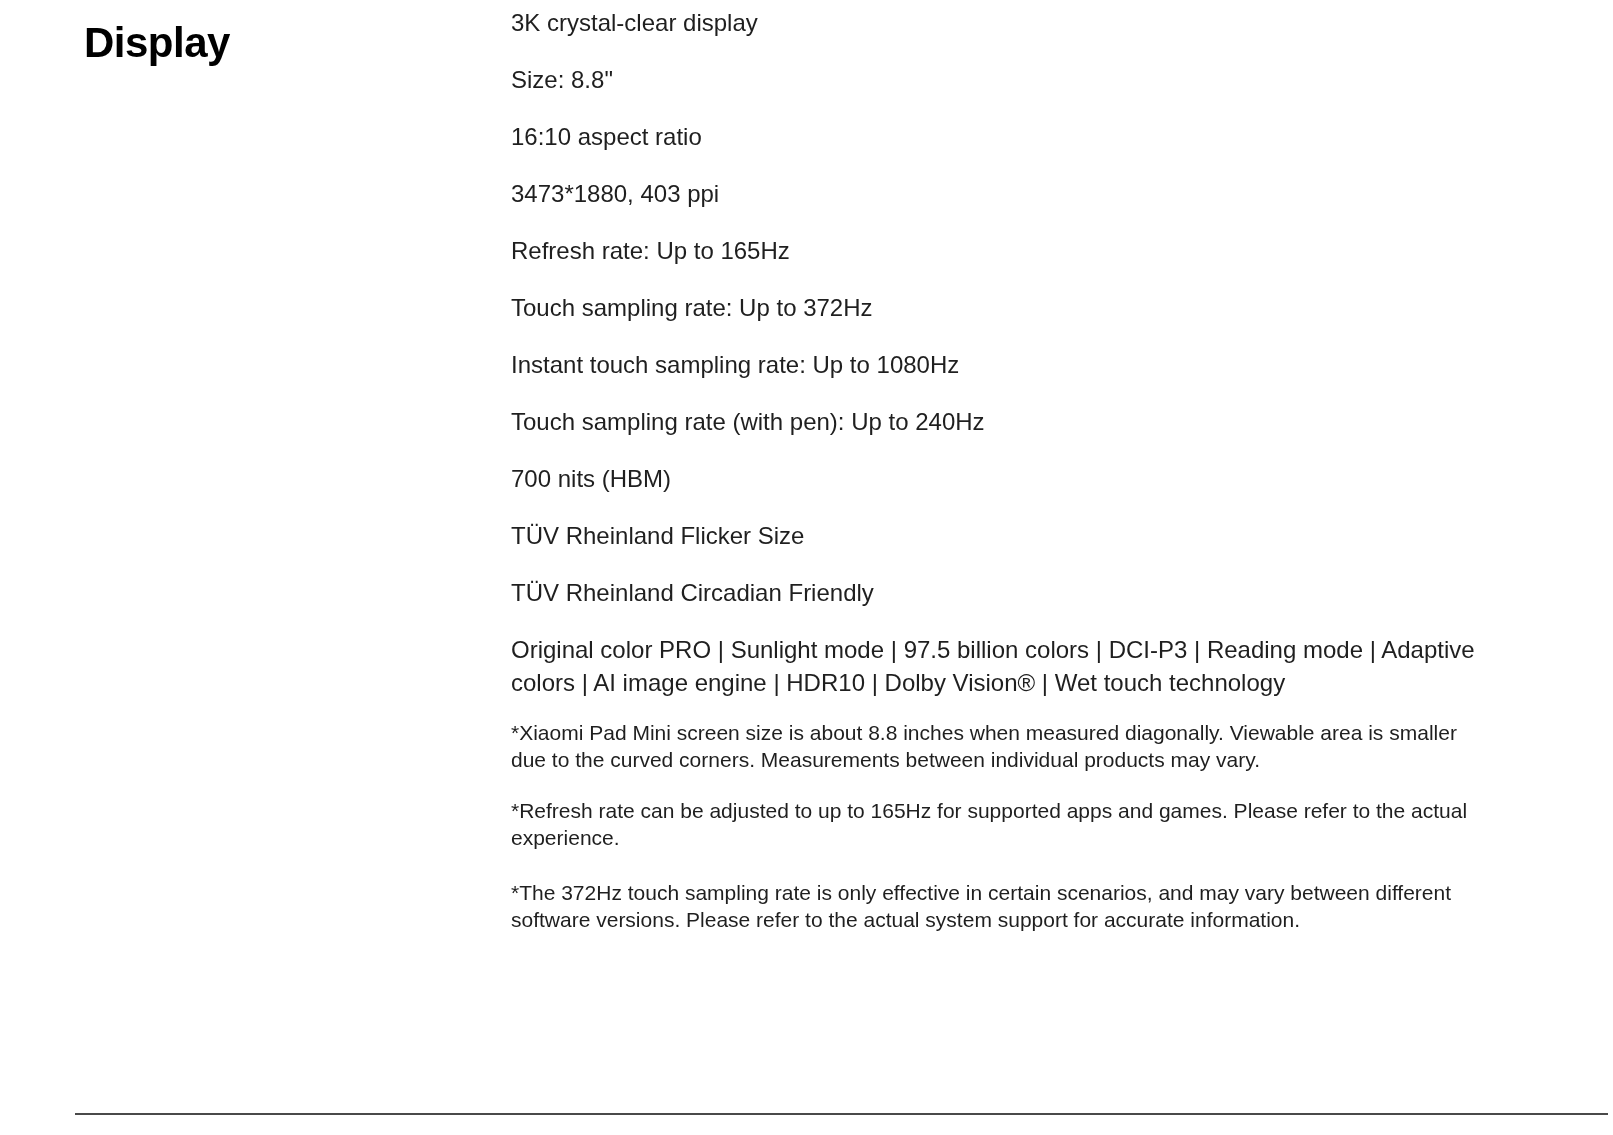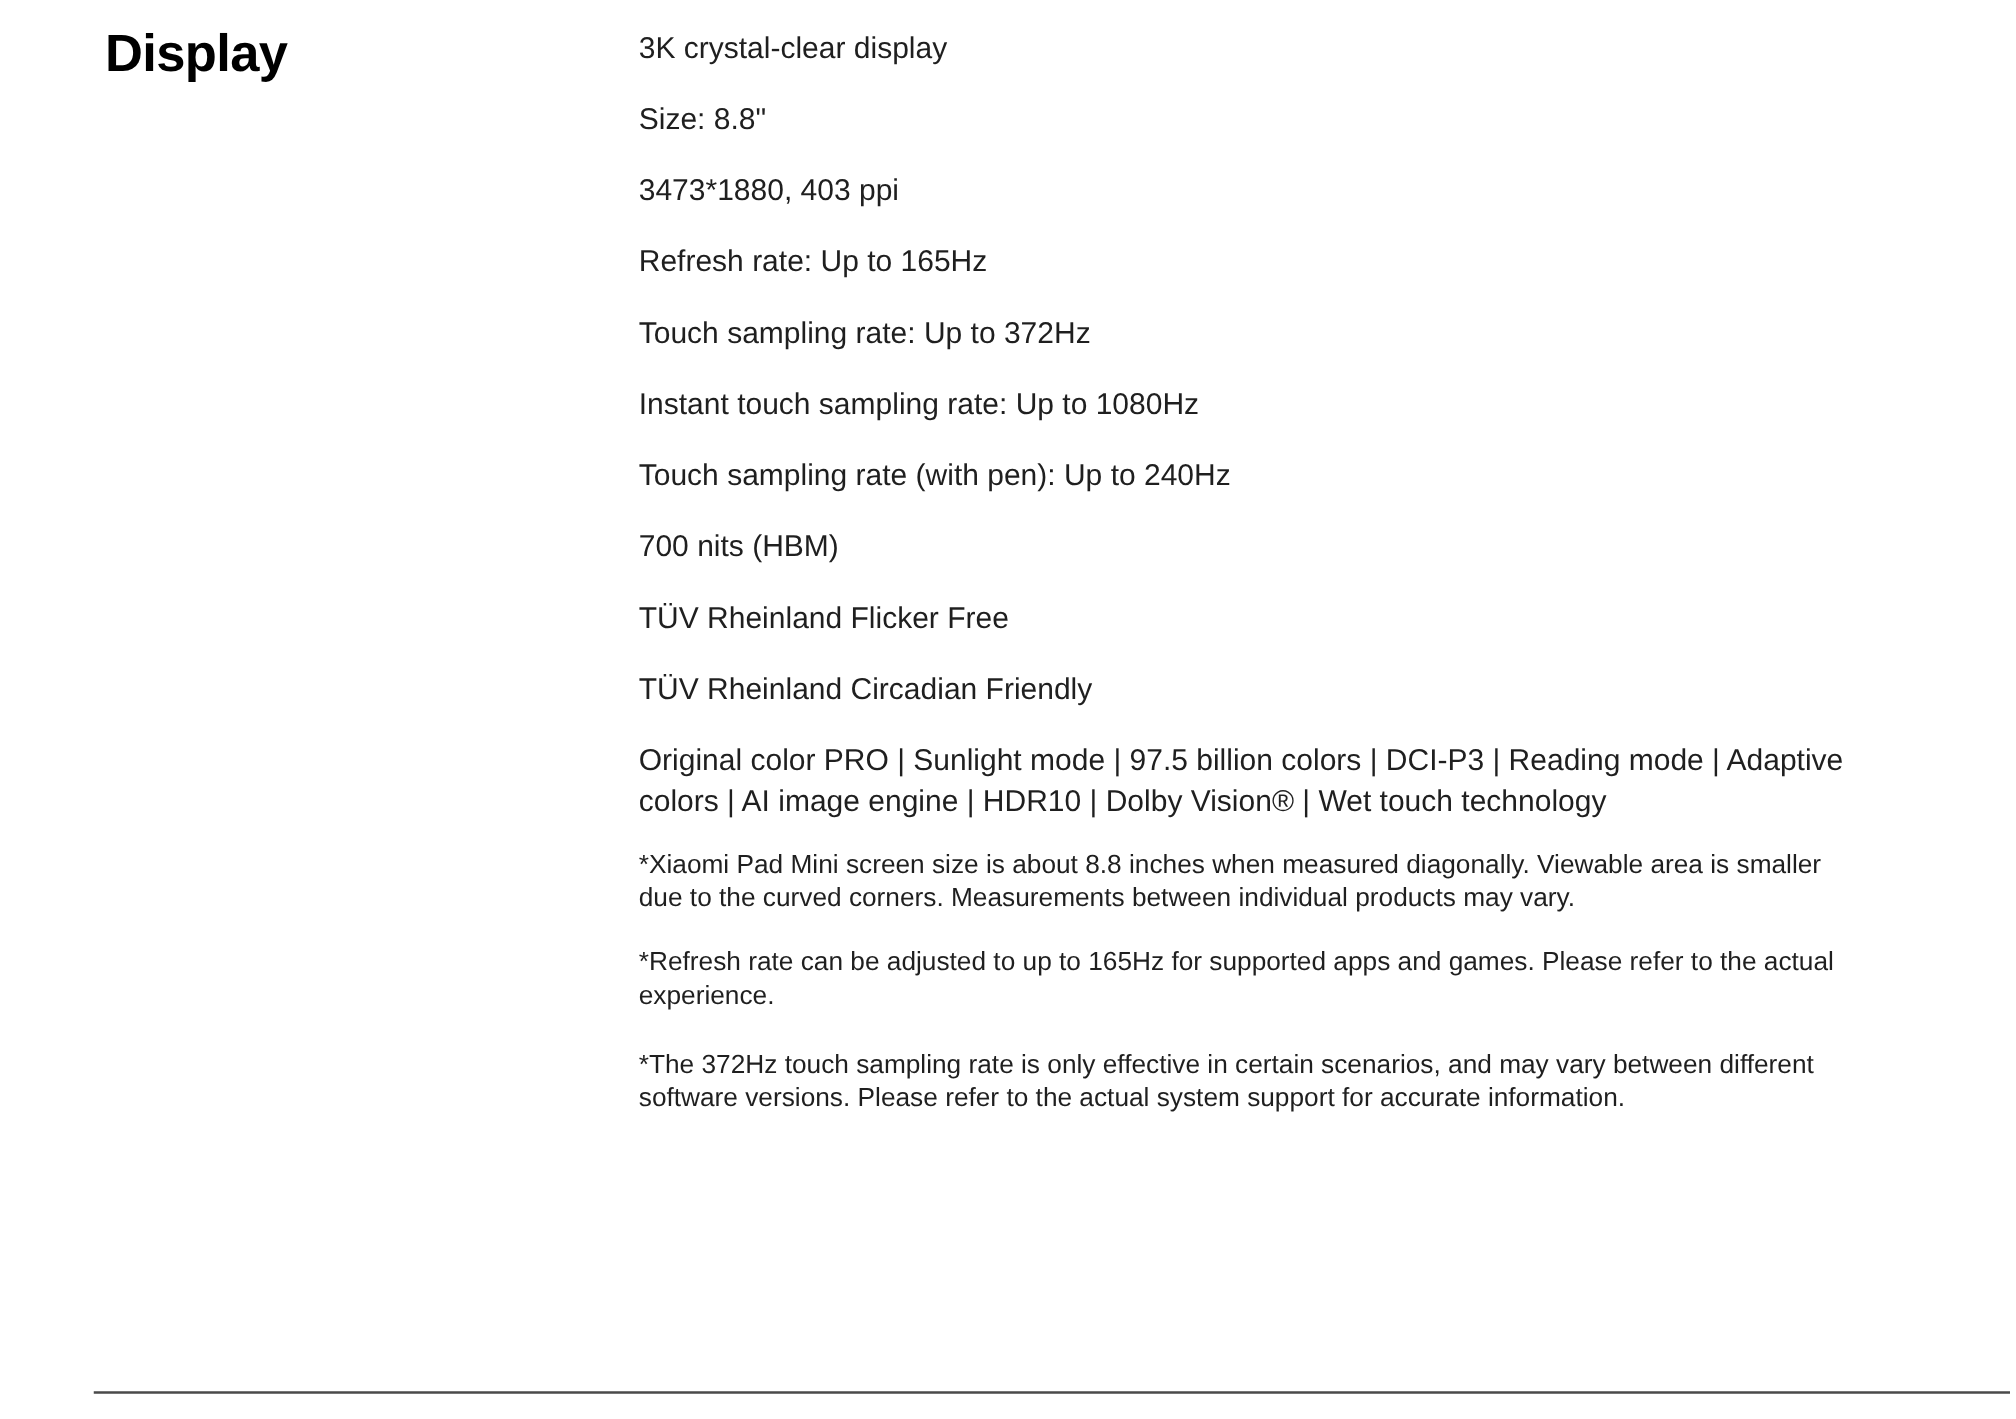--- a/index.html
+++ b/index.html
@@ -27,21 +27,21 @@
     line-height: 50px;
     font-weight: 700;
     letter-spacing: -0.5px;
     color: #000000;
   }
   .content-col {
     width: 982px;
     flex-shrink: 0;
   }
   .spec-line {
-    margin: 16px 0 24px 0;
+    margin: 0 0 24px 0;
     font-size: 24px;
     line-height: 33px;
     font-weight: 400;
     color: #1f1f1f;
   }
   .spec-line.feature {
     margin-bottom: 20px;
   }
   .footnote {
     margin: 0 0 24px 0;
@@ -66,27 +66,28 @@
 </head>
 <body>
 
 <div class="spec-section">
   <div class="label-col">
     <h2 class="section-title">Display</h2>
   </div>
   <div class="content-col">
     <p class="spec-line">3K crystal-clear display</p>
     <p class="spec-line">Size: 8.8"</p>
+    <p class="spec-line">16:10 aspect ratio</p>
     <p class="spec-line">3473*1880, 403 ppi</p>
     <p class="spec-line">Refresh rate: Up to 165Hz</p>
     <p class="spec-line">Touch sampling rate: Up to 372Hz</p>
     <p class="spec-line">Instant touch sampling rate: Up to 1080Hz</p>
     <p class="spec-line">Touch sampling rate (with pen): Up to 240Hz</p>
     <p class="spec-line">700 nits (HBM)</p>
-    <p class="spec-line">TÜV Rheinland Flicker Free</p>
+    <p class="spec-line">TÜV Rheinland Flicker Size</p>
     <p class="spec-line">TÜV Rheinland Circadian Friendly</p>
     <p class="spec-line feature">Original color PRO | Sunlight mode | 97.5 billion colors | DCI-P3 | Reading mode | Adaptive colors | AI image engine | HDR10 | Dolby Vision® | Wet touch technology</p>
 
     <p class="footnote">*Xiaomi Pad Mini screen size is about 8.8 inches when measured diagonally. Viewable area is smaller due to the curved corners. Measurements between individual products may vary.</p>
     <p class="footnote">*Refresh rate can be adjusted to up to 165Hz for supported apps and games. Please refer to the actual experience.</p>
     <p class="footnote extra-gap">*The 372Hz touch sampling rate is only effective in certain scenarios, and may vary between different software versions. Please refer to the actual system support for accurate information.</p>
   </div>
 </div>
 
 <hr class="section-divider">

